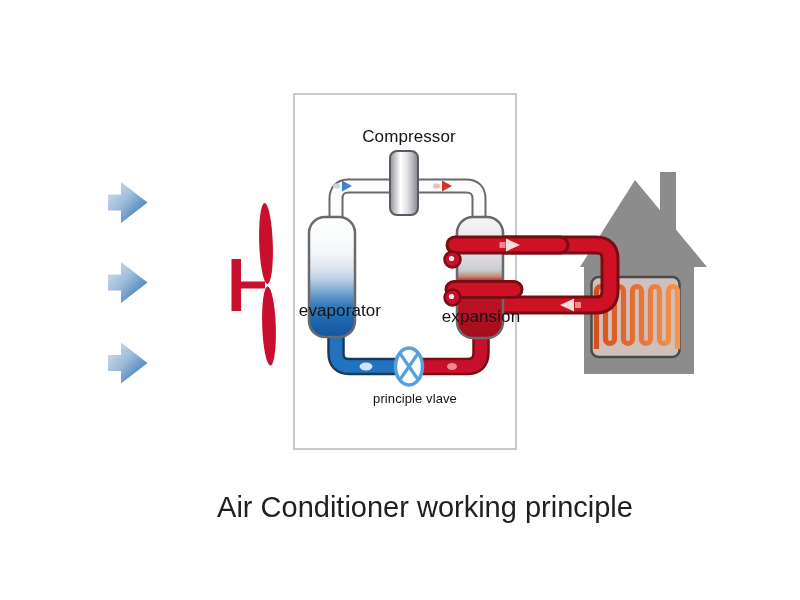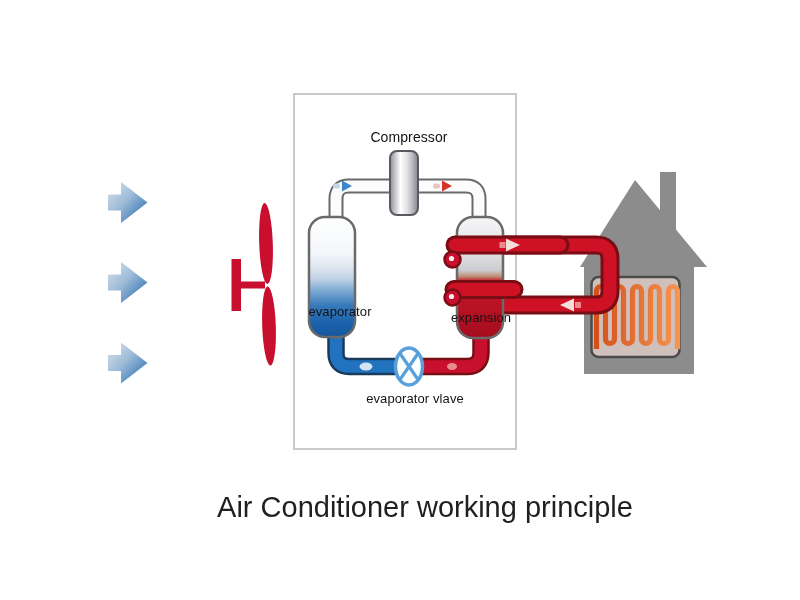--- a/index.html
+++ b/index.html
@@ -7,21 +7,21 @@
     position:relative;width:800px;height:600px;background:#ffffff;overflow:hidden;
     font-family:"Liberation Sans","DejaVu Sans",sans-serif;
   }
   #cycle-box{
     position:absolute;left:293px;top:93px;width:224px;height:357px;
     box-sizing:border-box;border:2px solid #c9c9c9;background:#ffffff;z-index:10;
   }
   #diagram-svg{position:absolute;left:0;top:0;z-index:20;}
   .lbl{
     position:absolute;z-index:30;transform:translate(-50%,-50%);
-    color:#141414;font-size:13px;white-space:nowrap;letter-spacing:.1px;
+    color:#141414;font-size:17px;white-space:nowrap;letter-spacing:.1px;
   }
   #title{
     position:absolute;z-index:30;transform:translate(-50%,-50%);
     color:var(--title-color,#1f1f1f);font-size:29px;white-space:nowrap;
   }
 </style>
 </head>
 <body>
 
 <div id="canvas">
@@ -151,19 +151,19 @@
           <polygon points="506,238.5 520,245 506,251.5" fill="#f3ded9"></polygon>
         </g>
         <g>
           <rect x="575" y="302" width="6" height="6" fill="#ea8a8a"></rect>
           <polygon points="574,298.5 560,305 574,311.5" fill="#f3ded9"></polygon>
         </g>
       </g>
     </g>
   </svg>
 
-  <div class="lbl" style="left:409px;top:137px;font-size:14px;">Compressor</div>
+  <div class="lbl" style="left:409px;top:137px;font-size:17px;">Compressor</div>
   <div class="lbl" style="left:340px;top:311px;">evaporator</div>
   <div class="lbl" style="left:481px;top:317px;">expansion</div>
-  <div class="lbl" style="left:415px;top:398px;font-size:13px;">evaporator vlave</div>
+  <div class="lbl" style="left:415px;top:398px;font-size:13px;">principle vlave</div>
 
   <div id="title" style="left:425px;top:507px;">Air Conditioner working principle</div>
 </div>
 
 </body></html>

